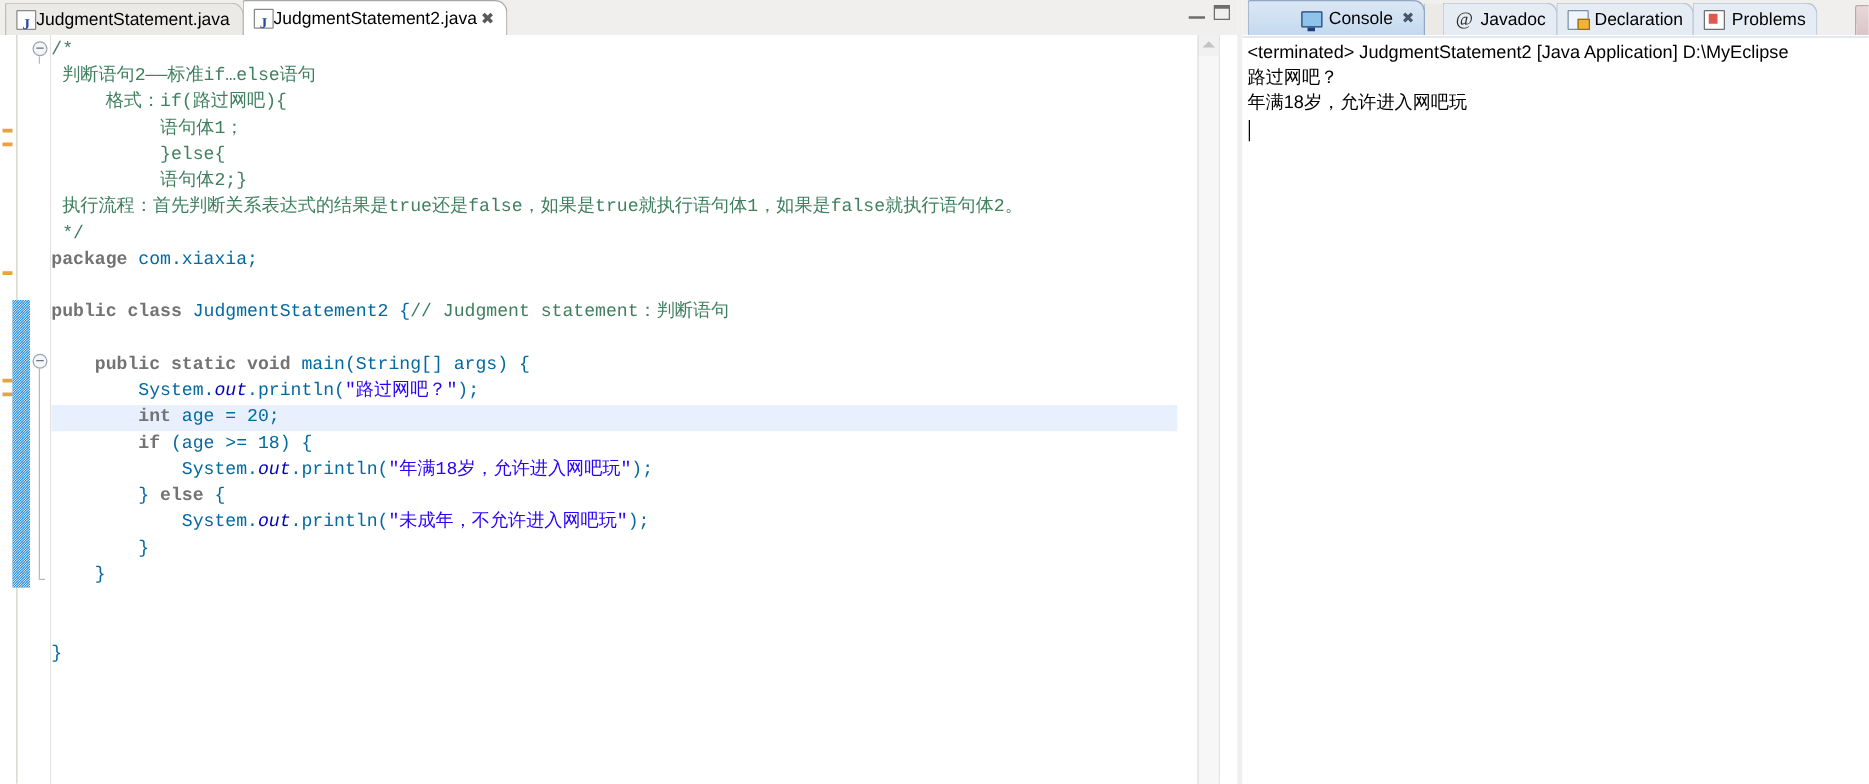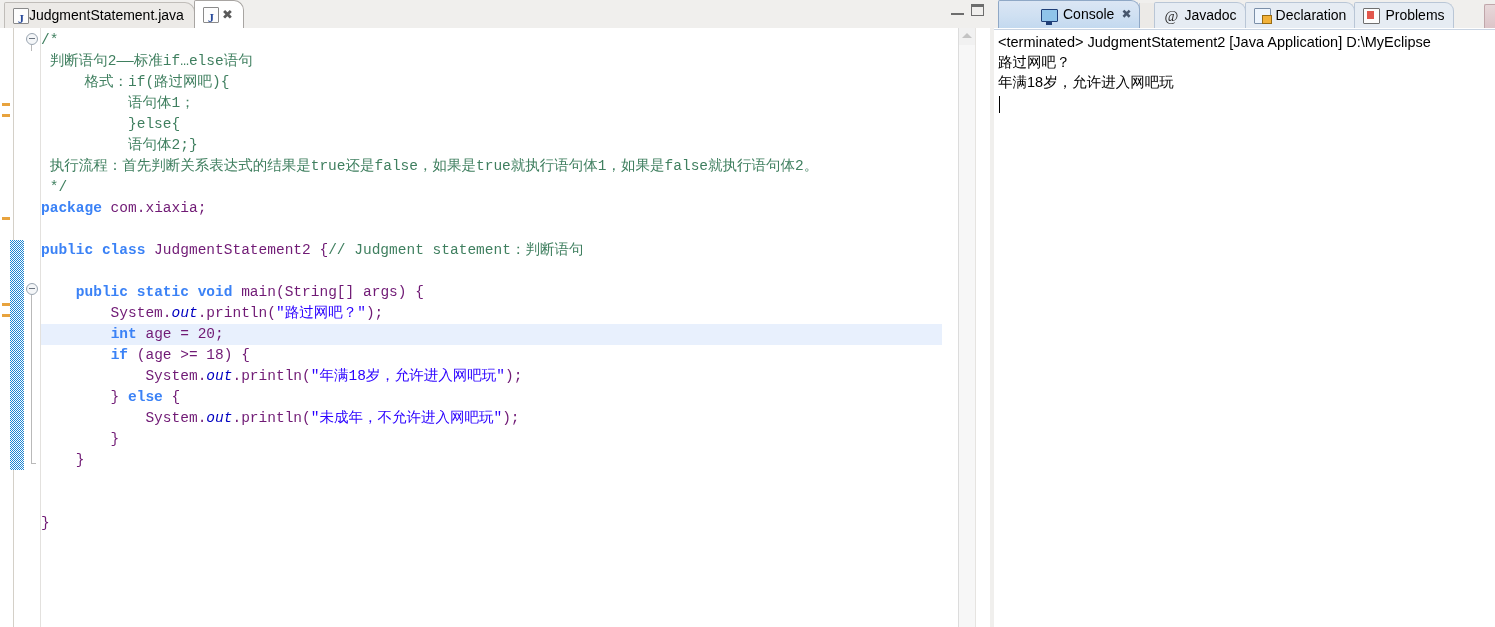--- a/index.html
+++ b/index.html
@@ -205,24 +205,24 @@
     margin: 0;
     padding: 2px 0 0 0;
     font-family: "Liberation Mono", "DejaVu Sans Mono", monospace;
     font-size: 14.5px;
     line-height: 21px;
     white-space: pre;
     color: #000000;
     z-index: 2;
   }
   .cmt   { color: #3f7f5f; }
-  .kw    { color: #3b82f6; font-weight: bold; }
+  .kw    { color: #737373; font-weight: bold; }
   .str   { color: #2a00ff; }
   .fld   { color: #0000c0; font-style: italic; font-family: Liberation Mono, monospace; }
-  .plain { color: #701a75; }
+  .plain { color: #0369a1; }
 
   
   .vscroll {
     position: absolute;
     right: 14px; top: 0;
     width: 17px; height: 100%;
     background: #f1f1f1;
     border-left: 1px solid #dcdcdc;
   }
   .vscroll .arrow-up {
@@ -417,20 +417,21 @@
     <div class="tabbar">
       <div class="tabs-left">
 
         <div class="etab inactive">
           <span class="jicon"></span>
           <span>JudgmentStatement.java</span>
         </div>
 
         <div class="etab active">
           <span class="jicon"></span>
+          <span>JudgmentStatement2.java</span>
           <span class="tclose">✖</span>
         </div>
 
       </div>
 
       <div class="win-btns">
         <span class="wb-min"></span>
         <span class="wb-max"></span>
       </div>
     </div>

